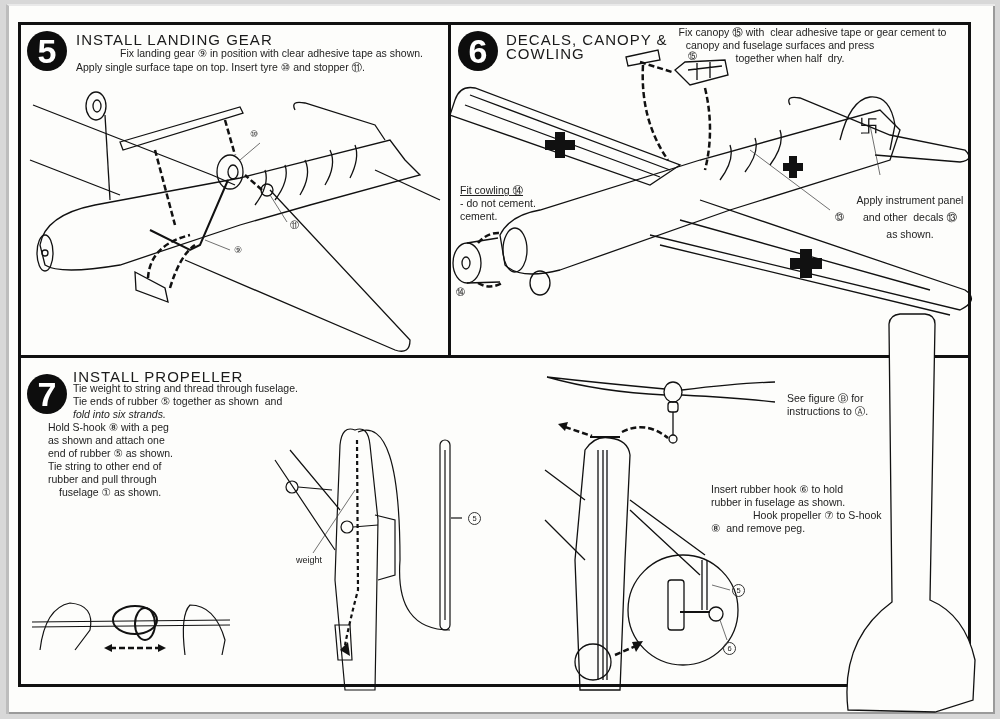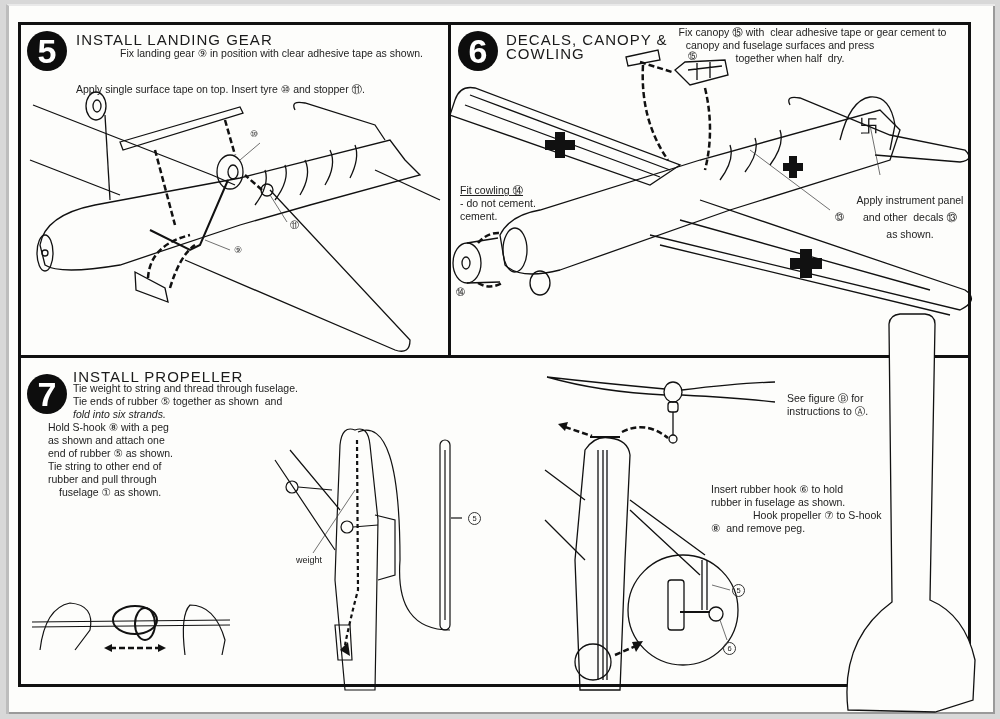--- a/index.html
+++ b/index.html
@@ -36,21 +36,21 @@
 
 <div class="sheet"></div>
 
 <div class="frame p5"></div>
 <div class="frame p6"></div>
 <div class="frame p7"></div>
 
 <div class="badge" style="left:27px;top:31px;">5</div>
 <div class="title" style="left:76px;top:31px;">INSTALL LANDING GEAR</div>
 <div class="txt" style="left:76px;top:47px;margin-left:44px;">Fix landing gear ⑨ in position with clear adhesive tape as shown.</div>
-<div class="txt" style="left:76px;top:61px;margin-top:22px;">Apply single surface tape on top. Insert tyre ⑩ and stopper ⑪.</div>
+<div class="txt" style="left:76px;top:61px;">Apply single surface tape on top. Insert tyre ⑩ and stopper ⑪.</div>
 
 <svg class="art" width="1000" height="719">
   <g fill="none" stroke="#111" stroke-width="1.3">
 
     <path d="M33 105 L212 175 L235 185"></path>
     <path d="M30 160 L120 195"></path>
 
     <path d="M40 245 Q45 215 95 205 L240 178 L390 140 L405 160 L420 175 L310 205 L240 225 L120 265 Q60 275 45 265 Z"></path>
     <ellipse cx="45" cy="253" rx="8" ry="18"></ellipse>
     <circle cx="45" cy="253" r="3"></circle>

